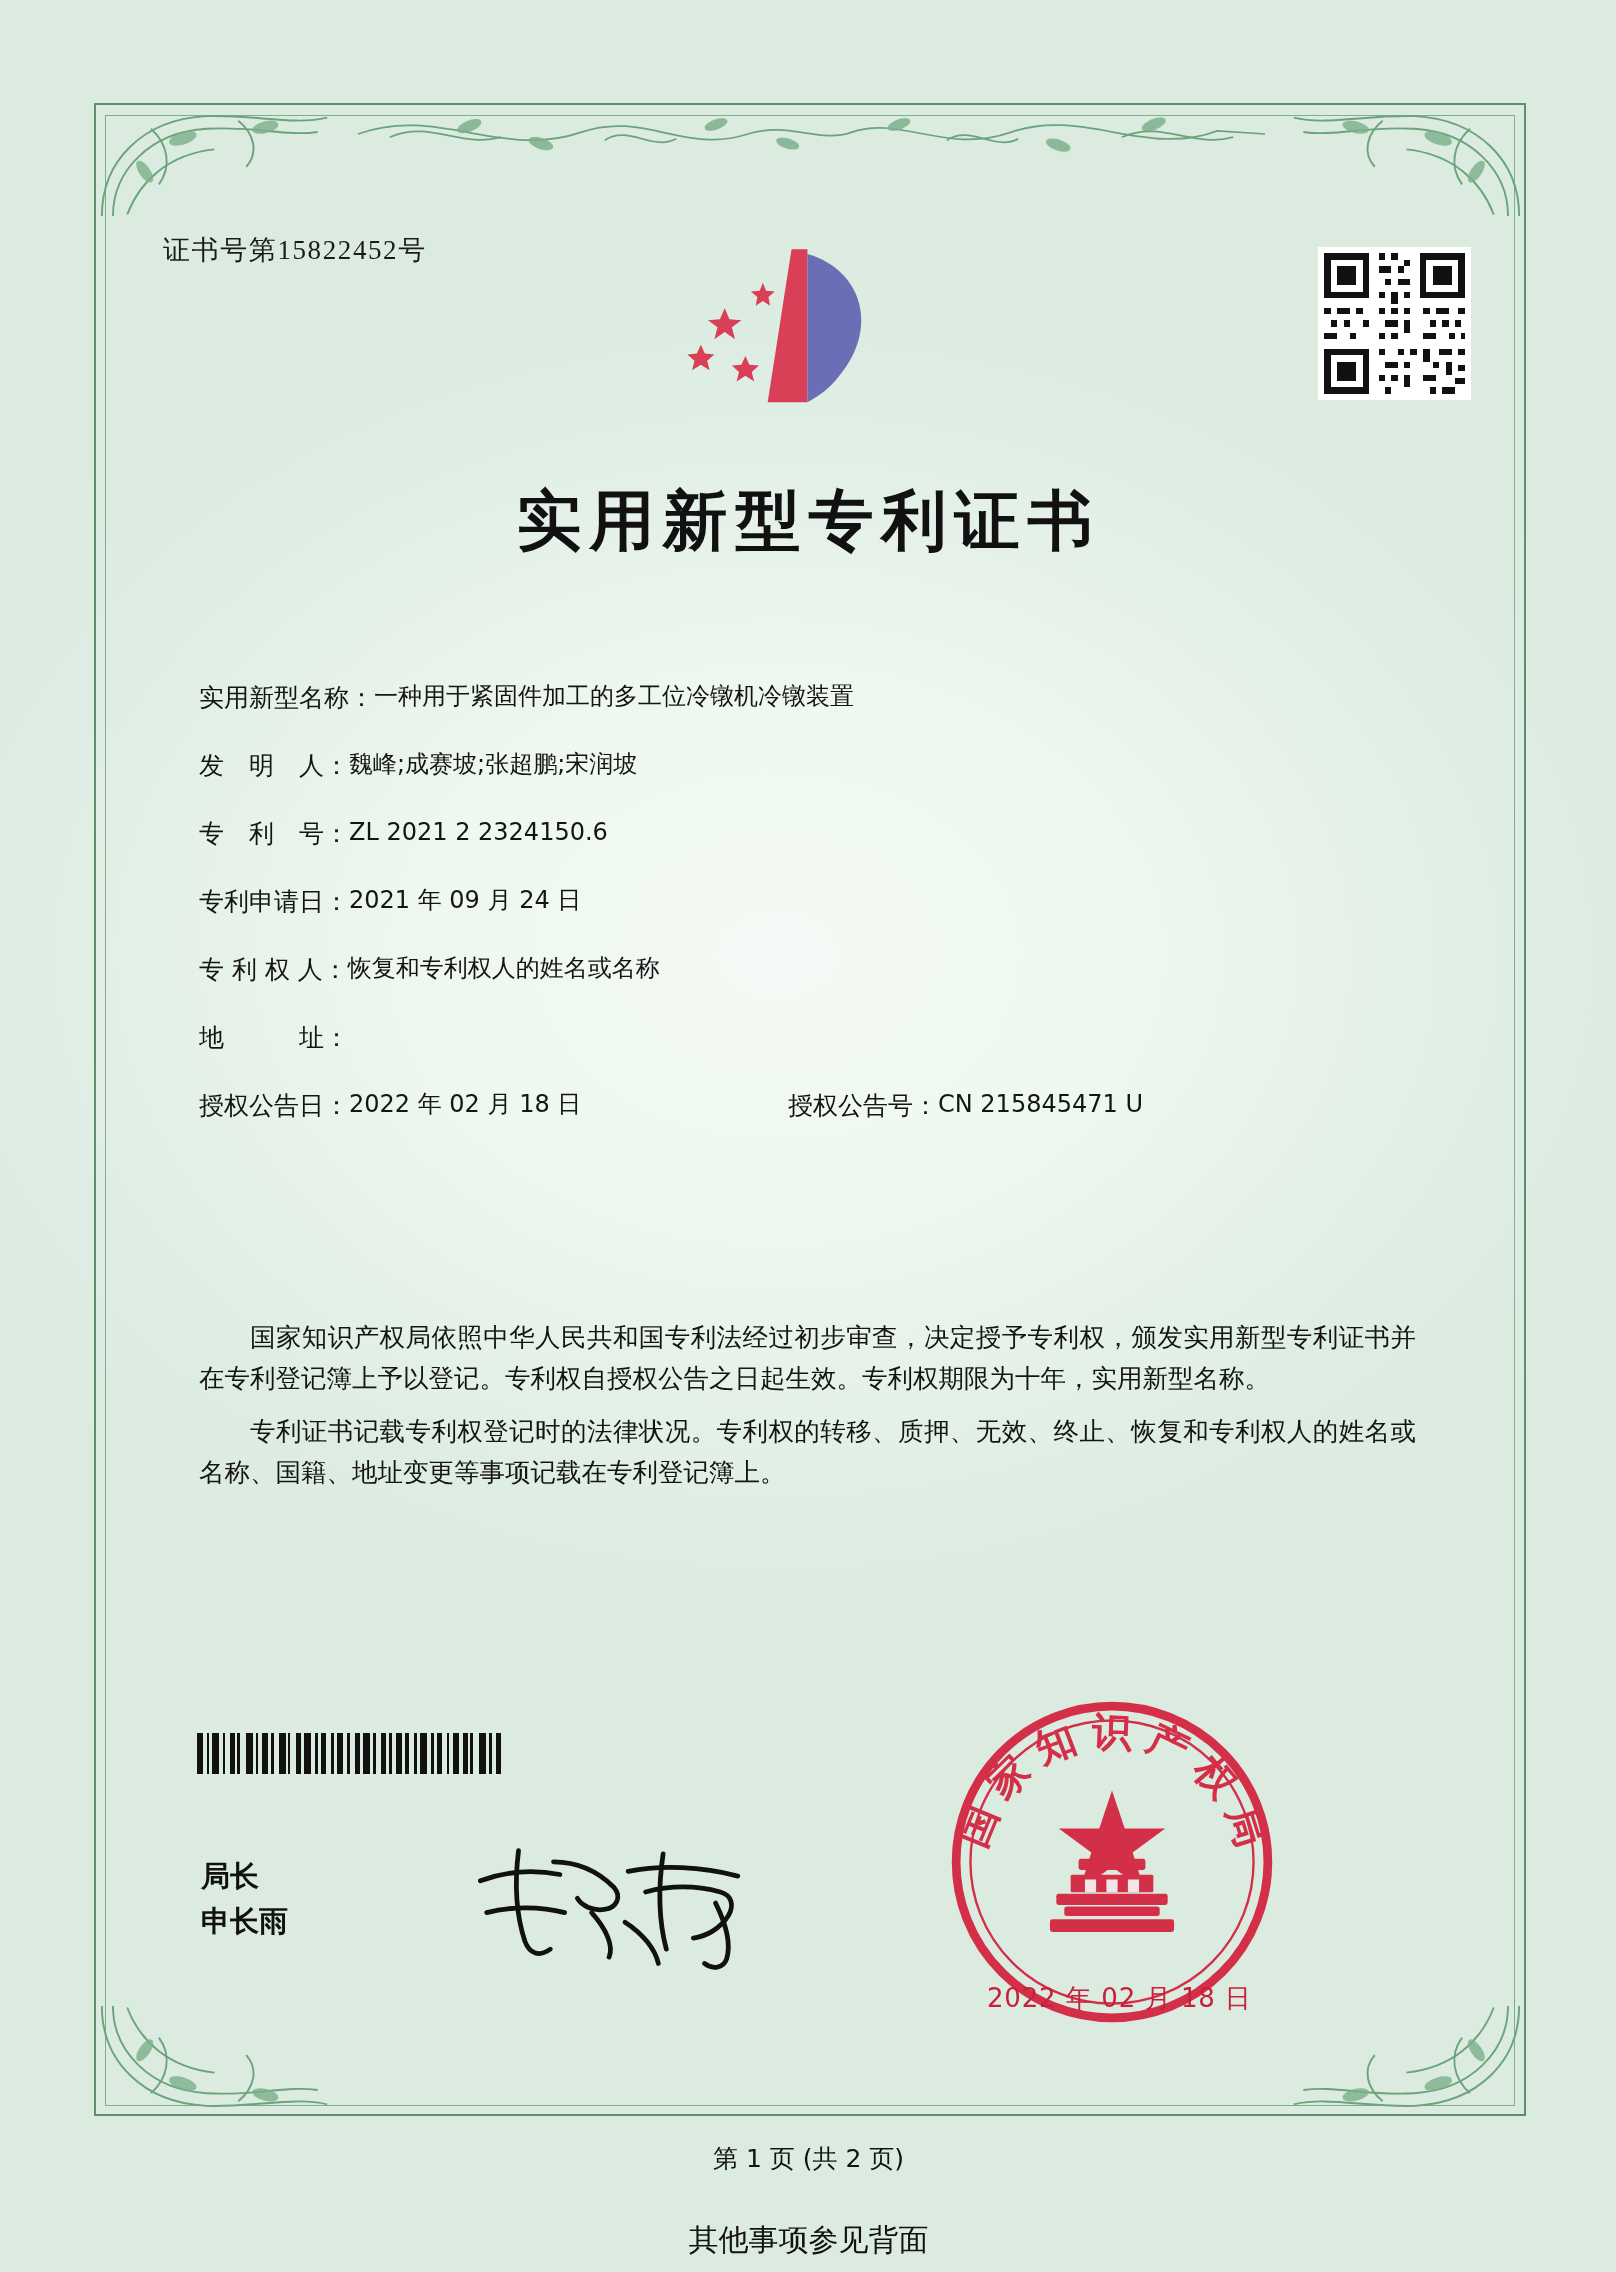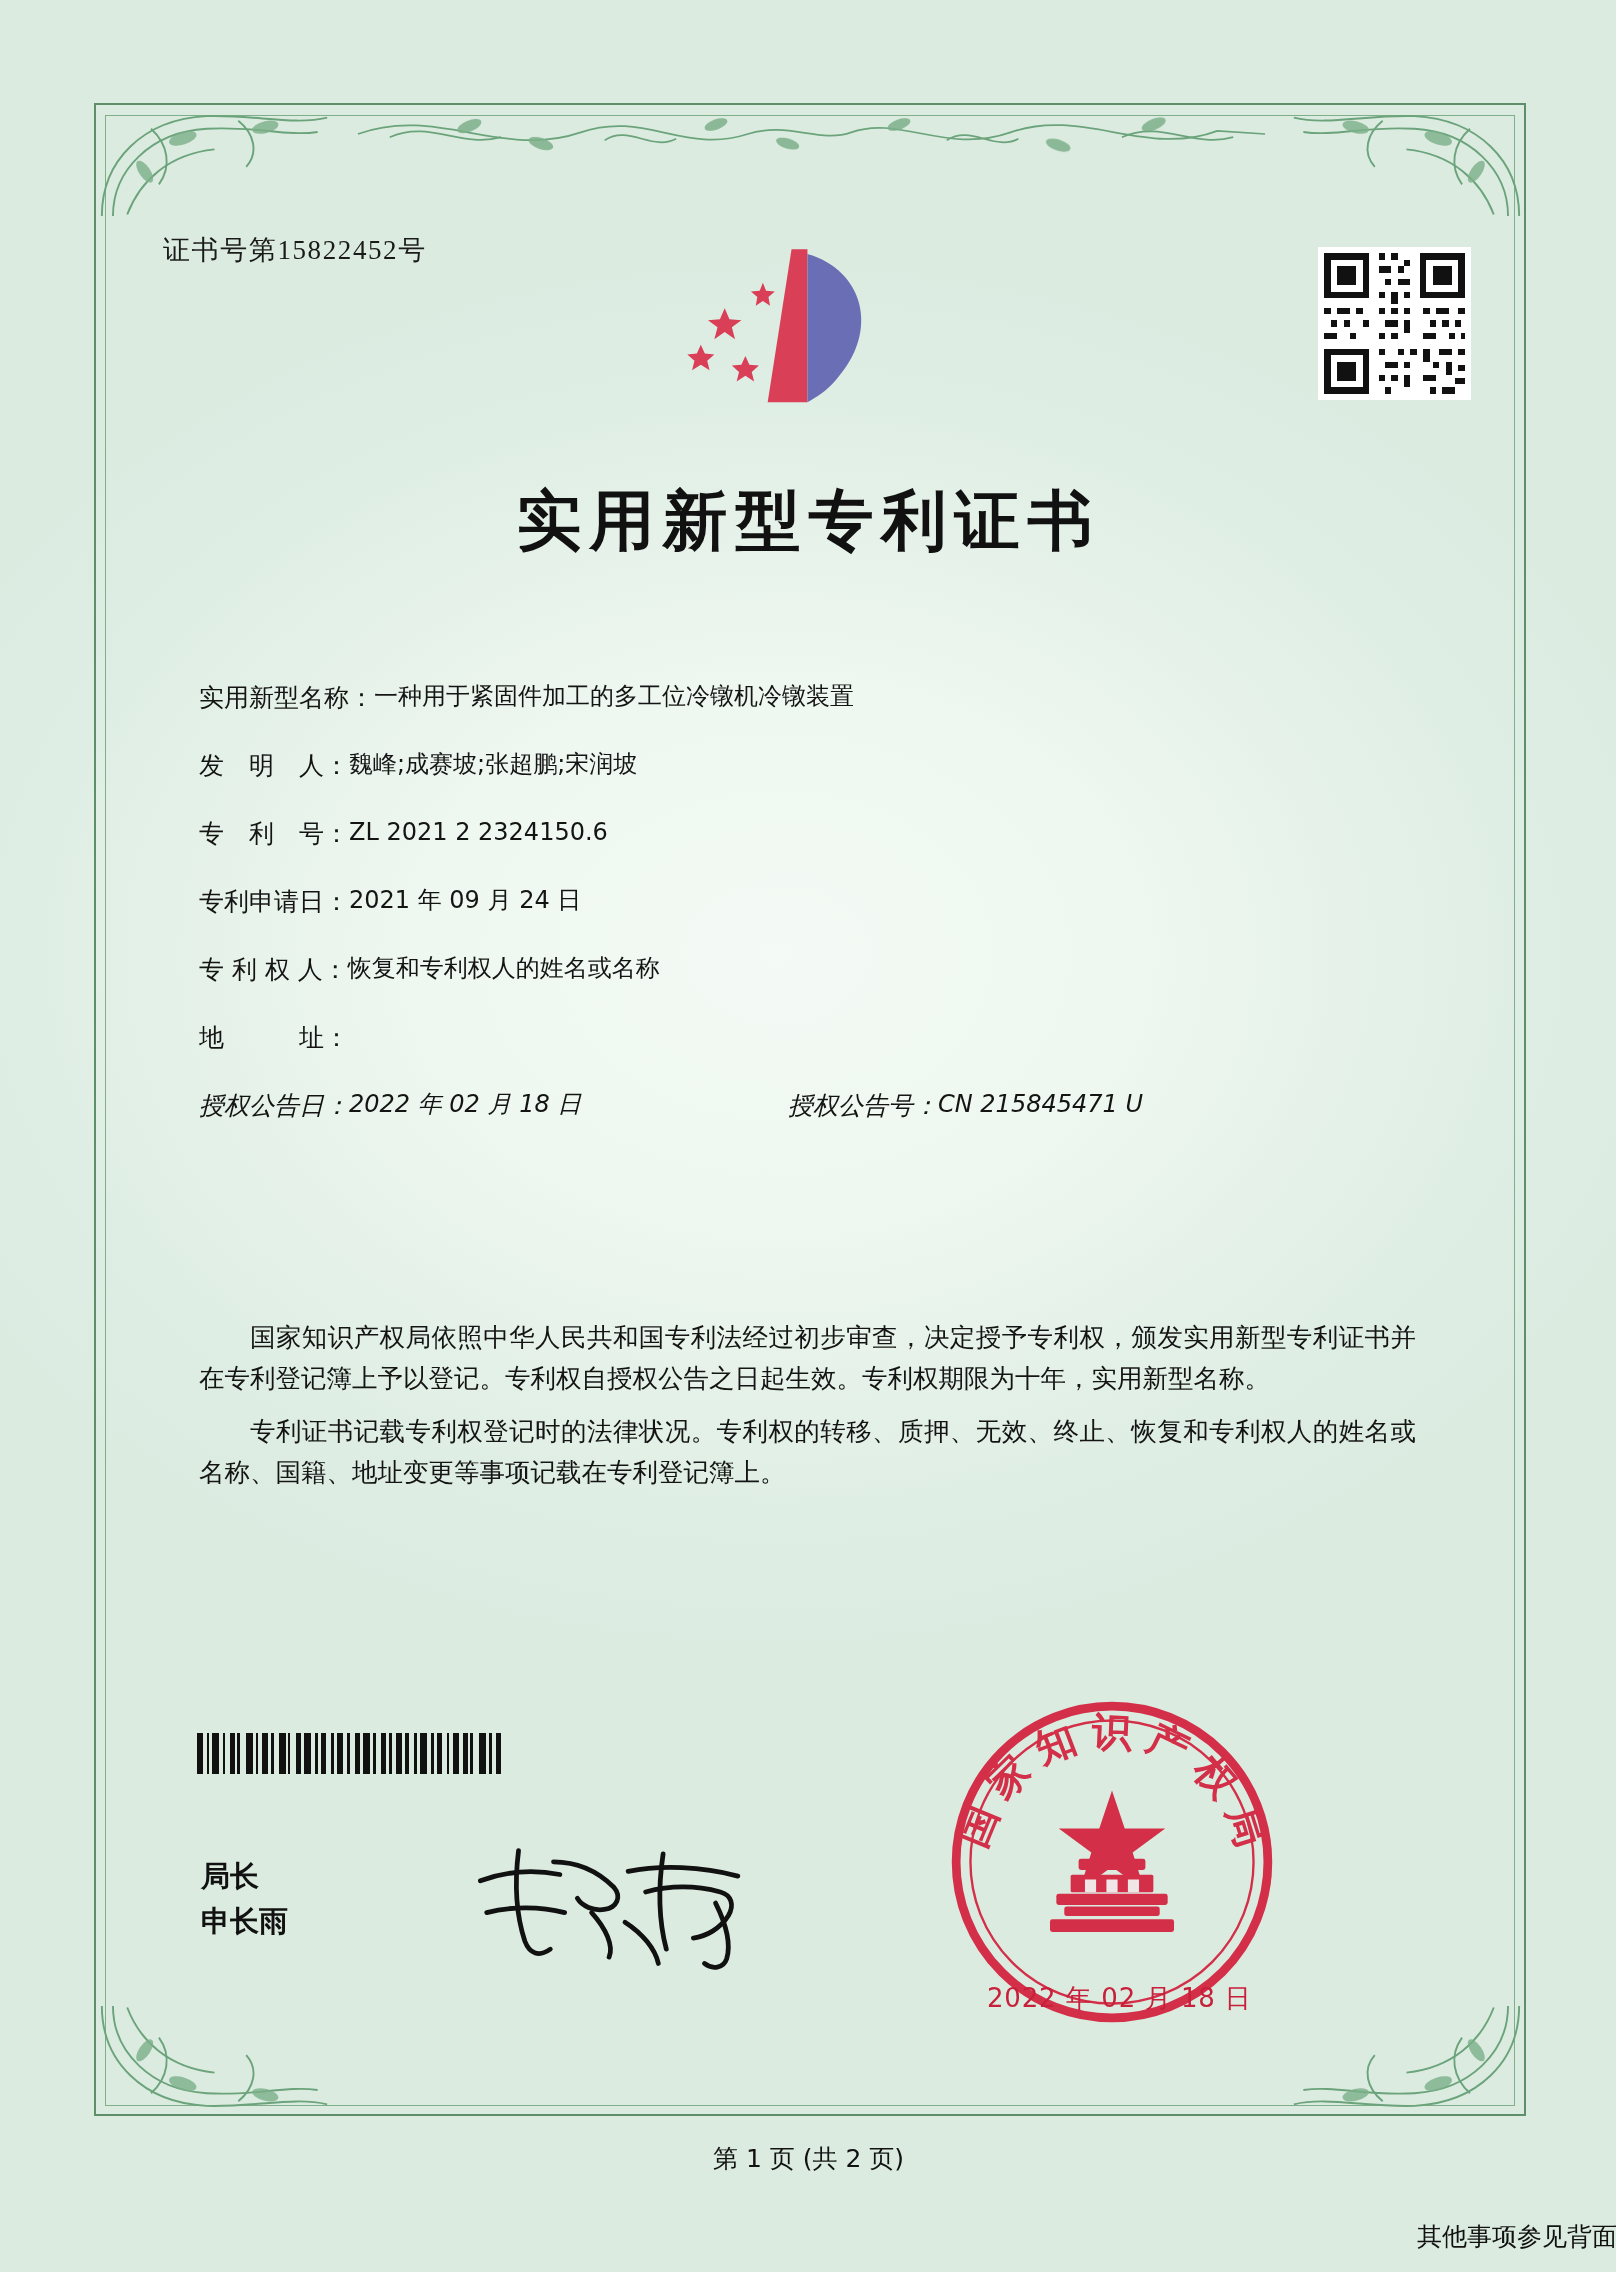--- a/index.html
+++ b/index.html
@@ -128,21 +128,20 @@
   }
   .field-value {
     flex: 1 1 auto;
     font-family: "DejaVu Sans", sans-serif;
     font-size: 24px;
     max-width: 971px;
   }
   .field-row.two-col {
     display: flex;
     align-items: flex-end;
-    font-style: italic;
   }
   .col-a { flex: 0 0 589px; display: flex; }
   .col-b { flex: 1 1 auto; display: flex; }
 
   
   .paras {
     position: absolute;
     left: 199px;
     top: 1317px;
     width: 1217px;
@@ -219,22 +218,22 @@
     text-align: center;
     font-size: 25px;
     font-family: "DejaVu Sans", sans-serif;
     color: #111;
   }
   .footnote {
     position: absolute;
     left: 0;
     right: 0;
     top: 2220px;
-    text-align: right;
-    font-size: 25px;
+    text-align: center;
+    font-size: 30px;
     font-family: Liberation Sans, sans-serif;
     color: #111;
   }
 </style>
 </head>
 <body>
 
 <div class="page">
 
   <div class="frame-outer"></div>

